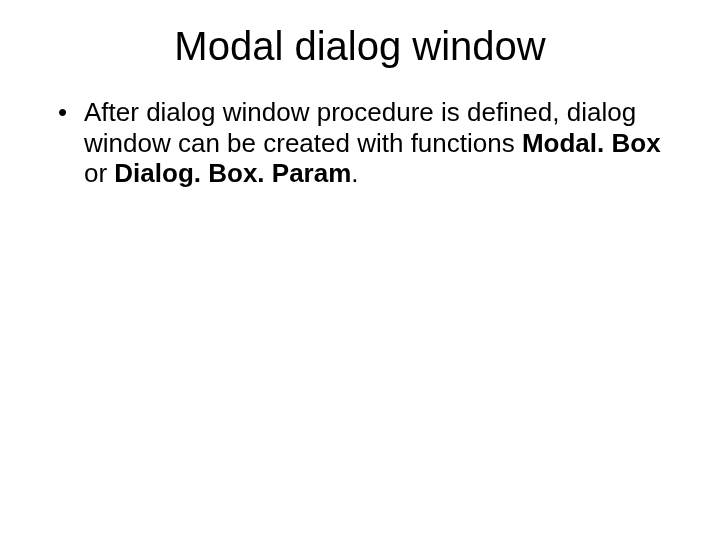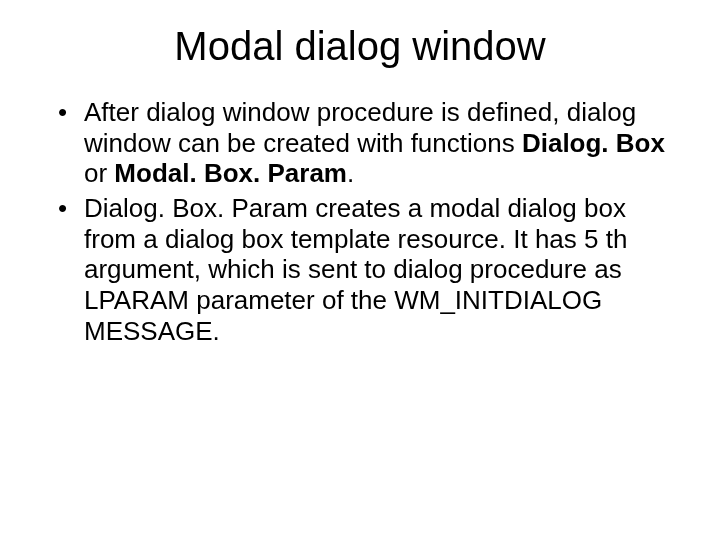--- a/index.html
+++ b/index.html
@@ -45,19 +45,16 @@
   }
   .b { font-weight: 700; }
 </style>
 </head>
 <body>
 
 <div class="slide">
   <h1 class="title">Modal dialog window</h1>
   <ul class="bullets">
     <li>
-      <span>After dialog window procedure is defined, dialog window can be created with functions </span><span class="b">Dialog. Box</span><span> or </span><span class="b">Modal. Box. Param</span><span>. </span>
-    </li>
-    <li>
-      <span>Dialog. Box. Param creates a modal dialog box from a dialog box template resource. It has 5 th argument, which is sent to dialog procedure as LPARAM parameter of the WM_INITDIALOG MESSAGE. </span>
+      <span>After dialog window procedure is defined, dialog window can be created with functions </span><span class="b">Modal. Box</span><span> or </span><span class="b">Dialog. Box. Param</span><span>. </span>
     </li>
   </ul>
 </div>
 
 </body></html>

